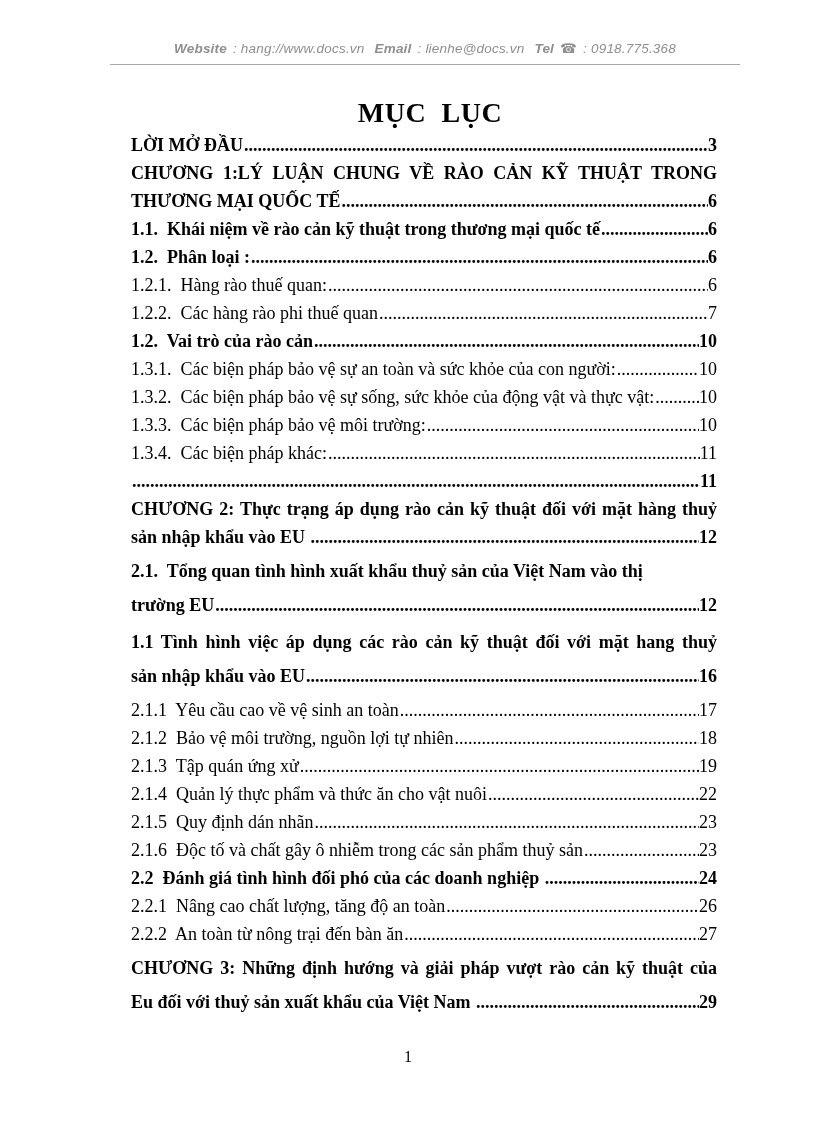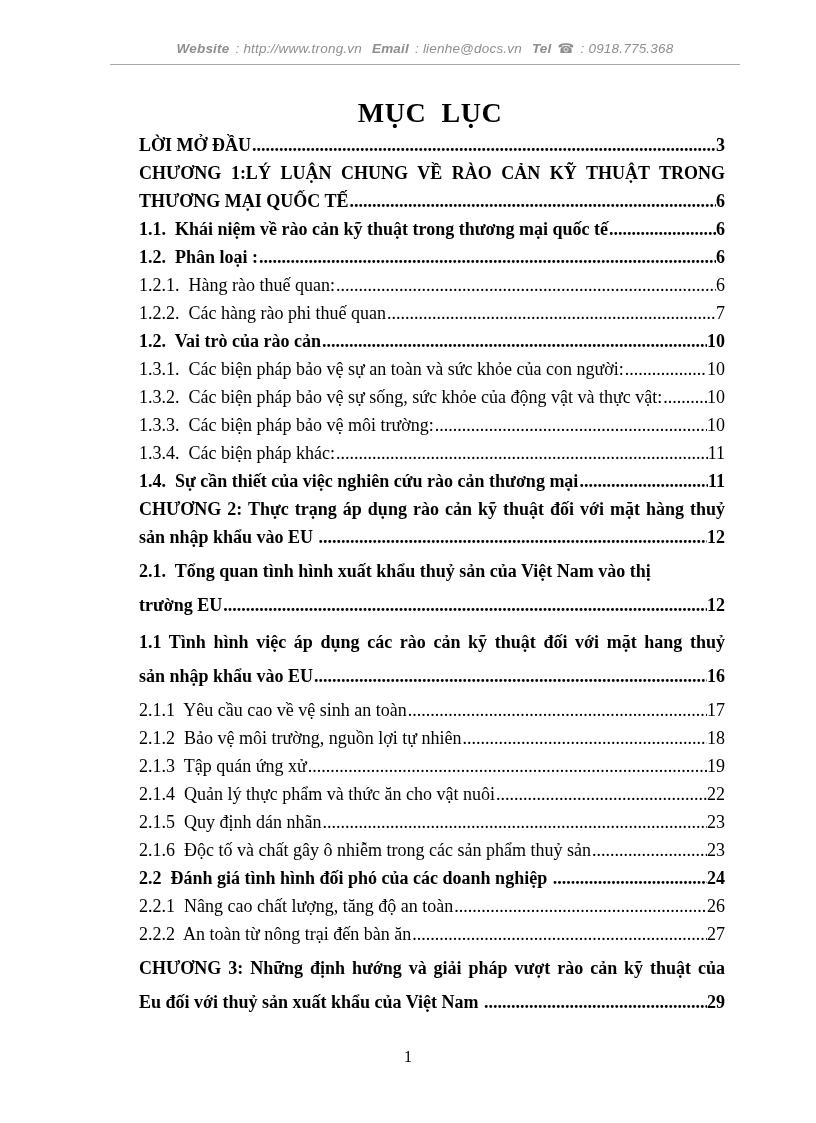--- a/index.html
+++ b/index.html
@@ -37,21 +37,21 @@
     margin: 0;
     text-align: center;
     font-size: 28px;
     font-weight: bold;
     word-spacing: 8px;
     letter-spacing: 0.5px;
   }
   .toc {
     position: absolute;
     top: 131px;
-    left: 139px;
+    left: 131px;
     width: 586px;
   }
   .entry.bold { font-weight: bold; }
   .row-line {
     display: flex;
     align-items: baseline;
     line-height: 28px;
     font-size: 18px;
     overflow: hidden;
   }
@@ -80,21 +80,21 @@
     text-align: center;
     font-size: 16px;
   }
 </style>
 </head>
 <body>
 
 <div class="page">
 
   <div class="header">
-    <span class="seg lbl">Website</span><span class="seg">: http://www.trong.vn</span>
+    <span class="seg lbl">Website</span><span class="seg">: hang://www.docs.vn</span>
     <span class="seg lbl">Email</span><span class="seg">: lienhe@docs.vn</span>
     <span class="seg lbl">Tel</span><span class="seg">☎</span><span class="seg">: 0918.775.368</span>
   </div>
 
   <h1 class="title">MỤC LỤC</h1>
 
   <div class="toc" id="toc">
       <div class="entry bold">
         <div class="row-line">
           <span class="line-text">LỜI MỞ ĐẦU</span>
@@ -170,21 +170,20 @@
       </div>
       <div class="entry">
         <div class="row-line">
           <span class="line-text">1.3.4.  Các biện pháp khác:</span>
           <span class="dots">............................................................................................................................................................................................................................</span>
           <span class="pagenum">11</span>
         </div>
       </div>
       <div class="entry bold">
         <div class="row-line">
-          <span class="line-text">1.4.  Sự cần thiết của việc nghiên cứu rào cản thương mại</span>
           <span class="dots">............................................................................................................................................................................................................................</span>
           <span class="pagenum">11</span>
         </div>
       </div>
       <div class="entry bold">
         <div class="row-line justify">
           <span class="line-text">CHƯƠNG 2: Thực trạng áp dụng rào cản kỹ thuật đối với mặt hàng thuỷ</span>
         </div>
         <div class="row-line">
           <span class="line-text">sản nhập khẩu vào EU </span>

